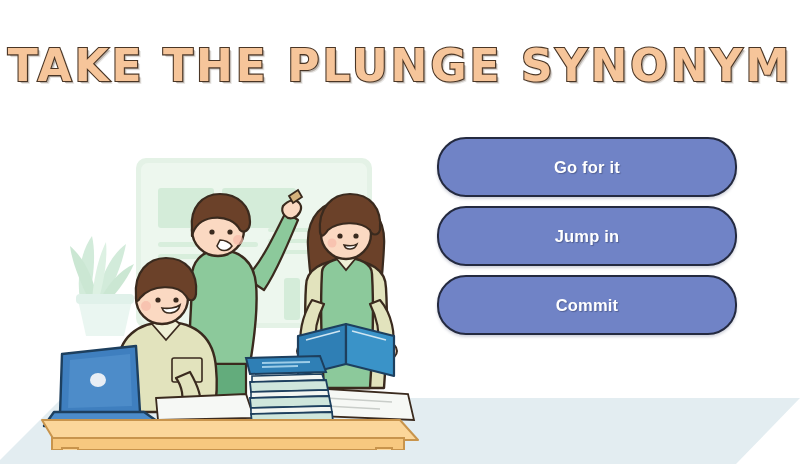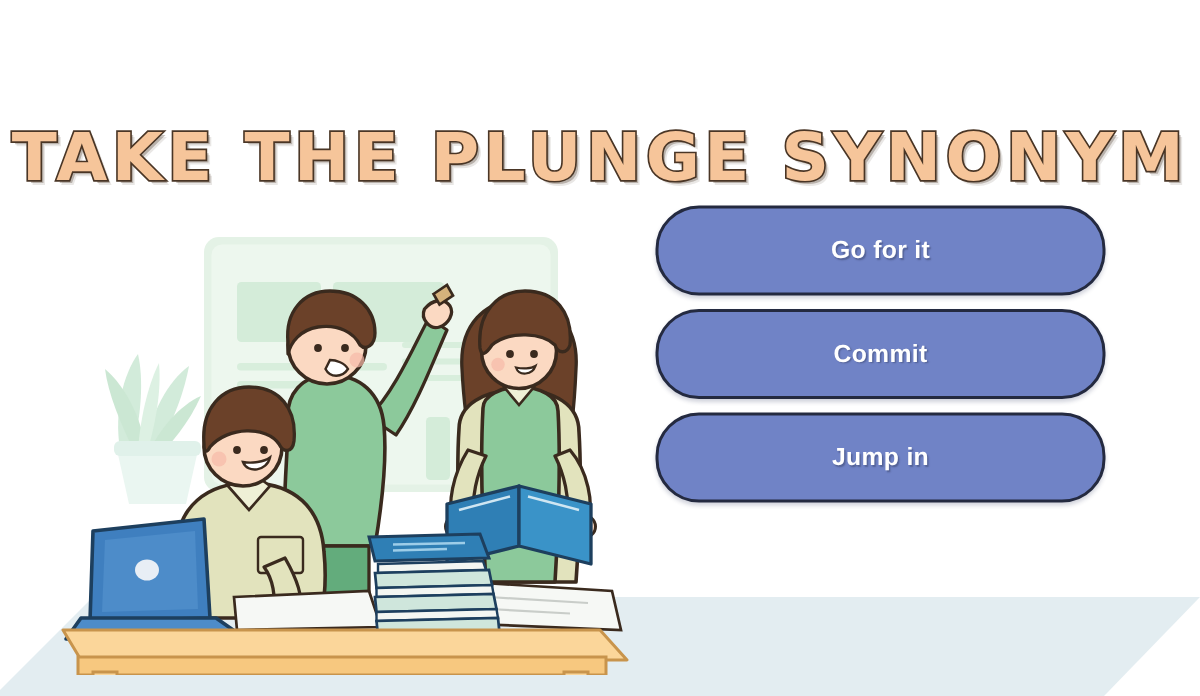--- a/index.html
+++ b/index.html
@@ -51,21 +51,20 @@
     letter-spacing: 3px;
     color: #f6c59a;
     -webkit-text-stroke: 2.2px #4a3626;
     paint-order: stroke fill;
     text-shadow:
        2px 2px 0 rgba(74,54,38,0.30),
        3px 3px 0 rgba(74,54,38,0.12);
     line-height: 1;
     white-space: nowrap;
     text-transform: uppercase;
-    margin-top: 40px;
   }
 
   
   .illustration {
     position: absolute;
     left: 40px;
     top: 150px;
     width: 390px;
     height: 300px;
   }
@@ -248,17 +247,17 @@
         <rect x="12" y="288" width="352" height="12" fill="#f7c87f" stroke="#c8944c" stroke-width="2"></rect>
 
         <rect x="22" y="298" width="16" height="52" fill="#fbd69a" stroke="#c8944c" stroke-width="2"></rect>
         <rect x="336" y="298" width="16" height="52" fill="#fbd69a" stroke="#c8944c" stroke-width="2"></rect>
       </g>
     </svg>
   </div>
 
   <div class="answers">
     <button class="answer-btn">Go for it</button>
+    <button class="answer-btn">Jump in</button>
     <button class="answer-btn">Commit</button>
-    <button class="answer-btn">Jump in</button>
   </div>
 
 </div>
 
 </body></html>

